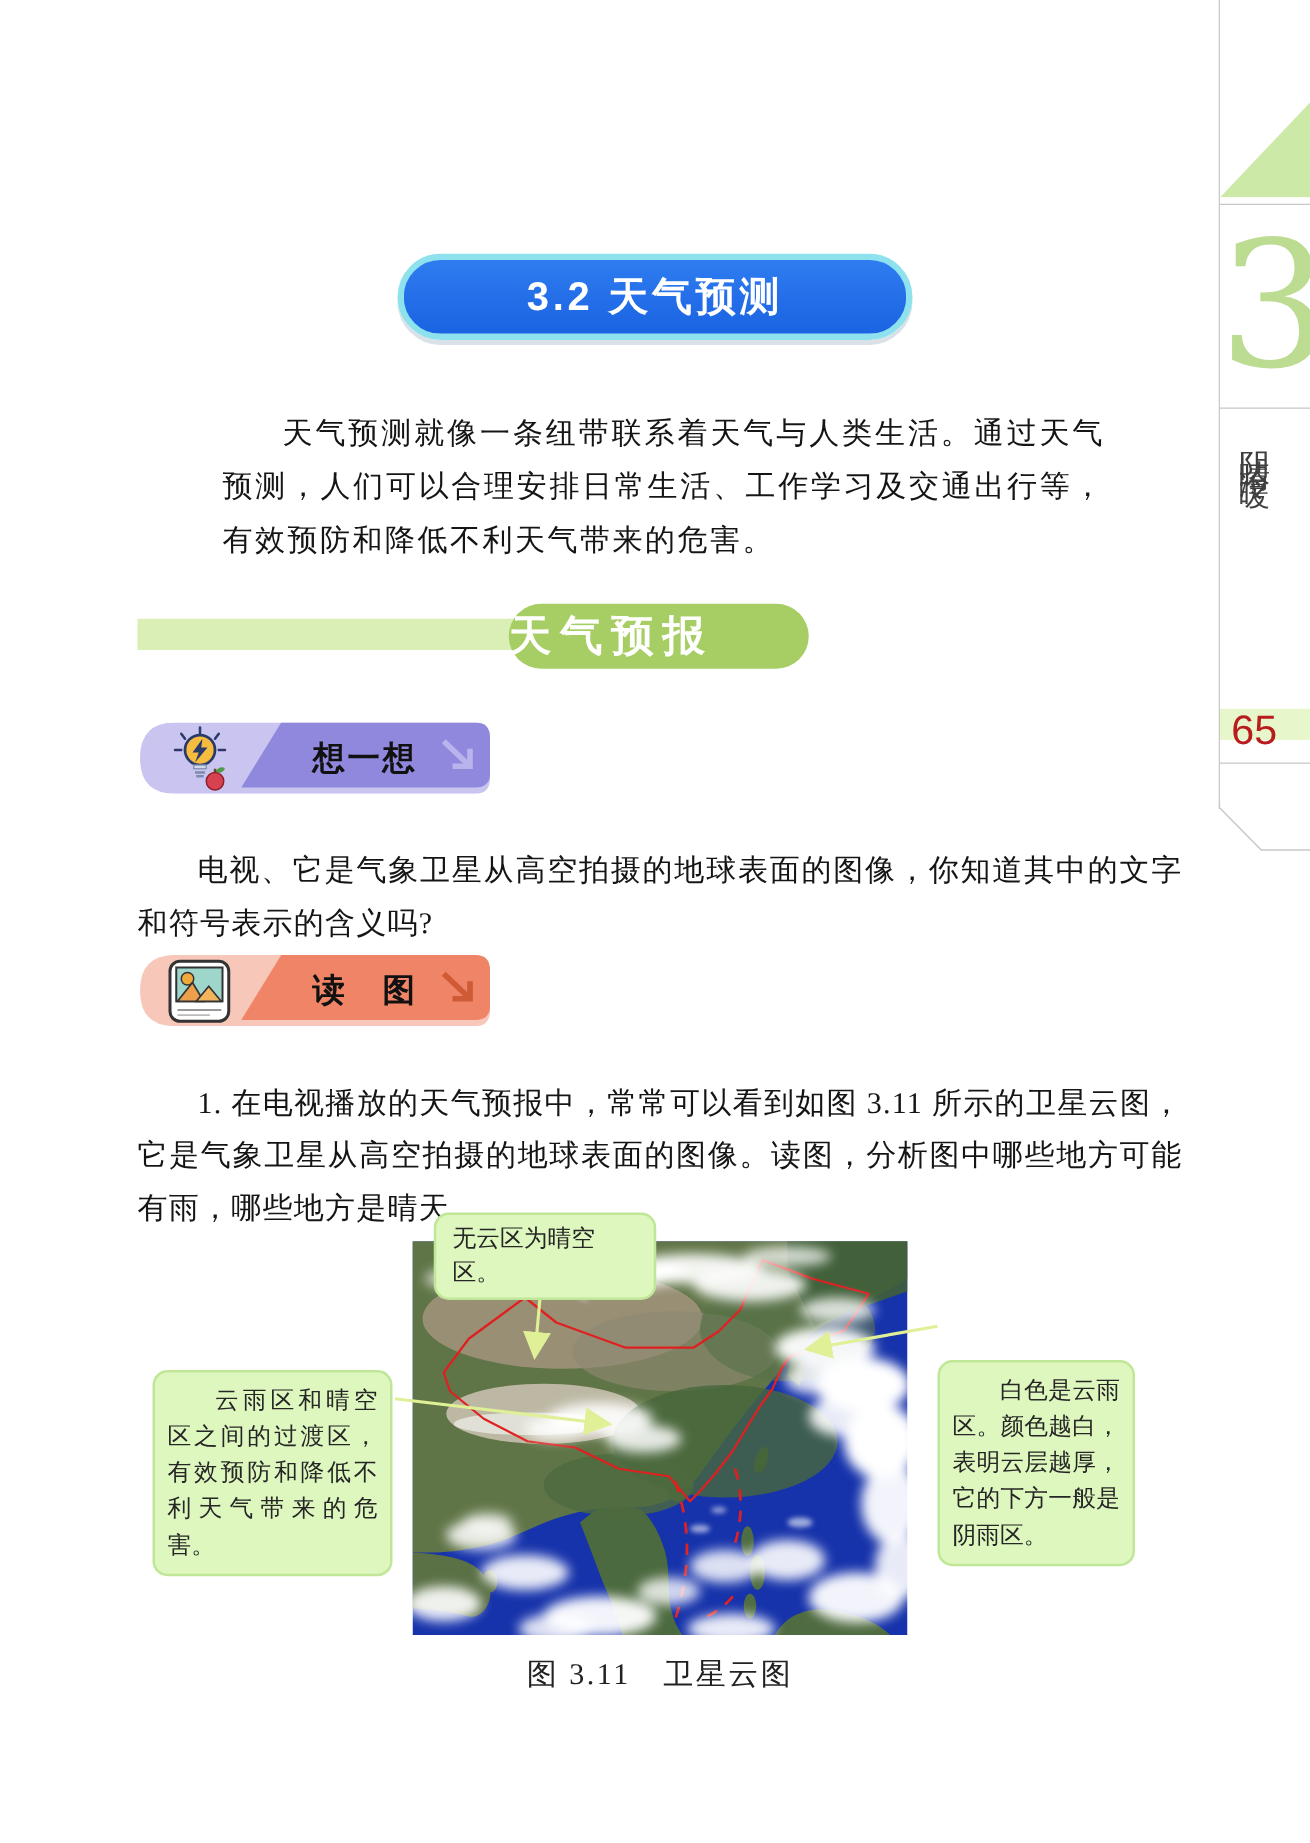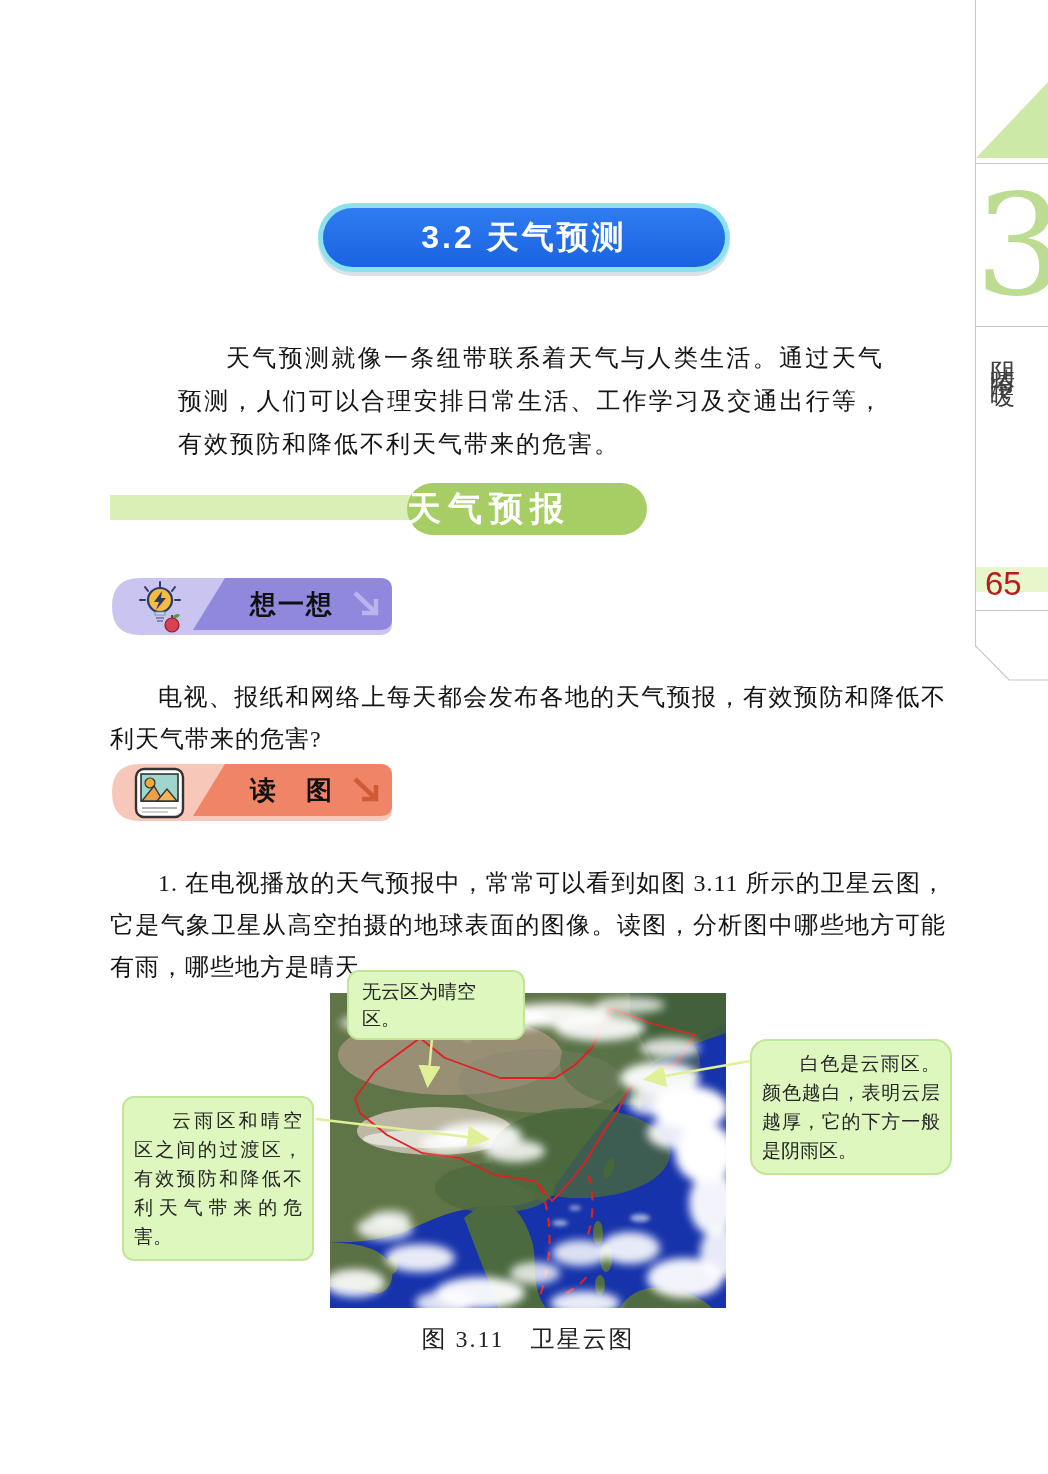--- a/index.html
+++ b/index.html
@@ -10,51 +10,51 @@
   .title-pill{position:absolute;left:318px;top:203px;width:412px;height:69px;box-sizing:border-box;
     background:linear-gradient(180deg,var(--title-blue-light,#2f7cf0),var(--title-blue,#1a63e2));
     border:5px solid var(--title-border,#8de2ee);border-radius:36px;
     box-shadow:0 4px 0 rgba(150,170,190,.35);
     display:flex;align-items:center;justify-content:center;
     font-family:"Liberation Sans","DejaVu Sans",sans-serif;font-weight:bold;
     font-size:32px;letter-spacing:3px;color:#fff;}
 
   
   .para{position:absolute;text-indent:2em;text-align:justify;word-break:break-all;}
-  #intro{left:178px;top:313px;width:706px;font-size:24px;line-height:43px;letter-spacing:2px;}
+  #intro{left:178px;top:302px;width:706px;font-size:24px;line-height:43px;letter-spacing:2px;}
   #thinkText{left:110px;top:652px;width:836px;font-size:24px;line-height:42px;letter-spacing:1px;}
   #readText{left:110px;top:838px;width:836px;font-size:24px;line-height:42px;letter-spacing:1px;}
 
   
   .sub-bar{position:absolute;left:110px;top:495px;width:530px;height:25px;background:var(--bar-green-light,#daefb5);}
   .sub-pill{position:absolute;left:407px;top:483px;width:240px;height:52px;border-radius:27px;
     background:var(--pill-green,#a6ce64);display:flex;align-items:center;justify-content:flex-start;
     font-family:"Liberation Sans","DejaVu Sans",sans-serif;font-weight:bold;
     font-size:34px;letter-spacing:7px;color:#fff;}
 
   
   .activity{position:absolute;width:280px;height:57px;}
   .activity svg.bg{position:absolute;left:0;top:0;}
   .activity .icon{position:absolute;left:22px;top:2px;}
   .activity .label{position:absolute;left:115px;top:2px;width:130px;height:52px;line-height:52px;
-    text-align:center;font-family:Liberation Mono, monospace;font-weight:bold;
+    text-align:center;font-family:Liberation Sans, sans-serif;font-weight:bold;
     font-size:26px;letter-spacing:2px;color:#111;}
   .activity .arrow{position:absolute;right:10px;top:13px;}
   #think{left:112px;top:578px;}
   #read{left:112px;top:764px;}
 
   
   #satellite{position:absolute;left:330px;top:993px;z-index:1;}
   #leaders{position:absolute;left:100px;top:935px;z-index:5;pointer-events:none;}
   .callout{position:absolute;background:var(--callout-bg,#def7bf);border:2px solid var(--callout-border,#c0e697);
     border-radius:12px;font-size:19px;line-height:29px;color:#262626;box-sizing:border-box;z-index:6;
     word-break:break-all;text-align:justify;margin-top:32px;}
   #calloutTop{left:347px;top:938px;width:178px;padding:6px 13px;line-height:27px;text-align:left;}
   #calloutLeft{left:122px;top:1064px;width:192px;padding:8px 10px;text-indent:2em;}
-  #calloutRight{left:750px;top:1007px;width:202px;padding:8px 10px;text-indent:2em;border-radius:17px;}
+  #calloutRight{left:750px;top:1056px;width:158px;padding:8px 10px;text-indent:2em;}
   #caption{position:absolute;left:330px;top:1323px;width:396px;text-align:center;
     font-size:24px;letter-spacing:2px;color:#222;}
 
   
   .v-line{position:absolute;left:975px;top:0;width:1px;height:647px;background:#c8c8c8;}
   .tri{position:absolute;left:976px;top:82px;width:72px;height:76px;background:var(--sidebar-green,#cde9a7);
        clip-path:polygon(0 100%,100% 100%,100% 0);}
   .rule{position:absolute;height:1px;background:#c8c8c8;}
   #rule1{left:976px;top:163px;width:72px;}
   #rule2{left:976px;top:326px;width:72px;}
@@ -109,21 +109,21 @@
     </svg>
     <span class="label">想一想</span>
     <svg class="arrow" width="30" height="28" viewBox="0 0 30 28">
       <g stroke="#b9b4ec" stroke-width="4.5" fill="none">
         <line x1="3" y1="2" x2="22" y2="20"></line>
         <polyline points="24,8 24,22 10,22"></polyline>
       </g>
     </svg>
   </div>
 
-  <p class="para" id="thinkText">电视、报纸和网络上每天都会发布各地的天气预报，有效预防和降低不利天气带来的危害?</p>
+  <p class="para" id="thinkText">电视、它是气象卫星从高空拍摄的地球表面的图像，你知道其中的文字和符号表示的含义吗?</p>
 
   <div class="activity" id="read">
     <svg class="bg" width="280" height="57" viewBox="0 0 280 57">
       <path d="M28,0 H268 Q280,0 280,12 V45 Q280,57 268,57 H28 Q0,57 0,28.5 Q0,0 28,0 Z" fill="#f7c7b9"></path>
       <path d="M113,0 H268 Q280,0 280,12 V41 Q280,52 268,52 H81 Z" fill="#ef8466"></path>
     </svg>
     <svg class="icon" width="52" height="54" viewBox="0 0 52 54">
       <rect x="2" y="3" width="47" height="48" rx="8" fill="#ffffff" stroke="#333" stroke-width="2.4"></rect>
       <rect x="7" y="8" width="37" height="27" fill="#9ed6cc" stroke="#333" stroke-width="1.6"></rect>
       <circle cx="16" cy="17" r="5" fill="#f2a93b" stroke="#333" stroke-width="1.2"></circle>

